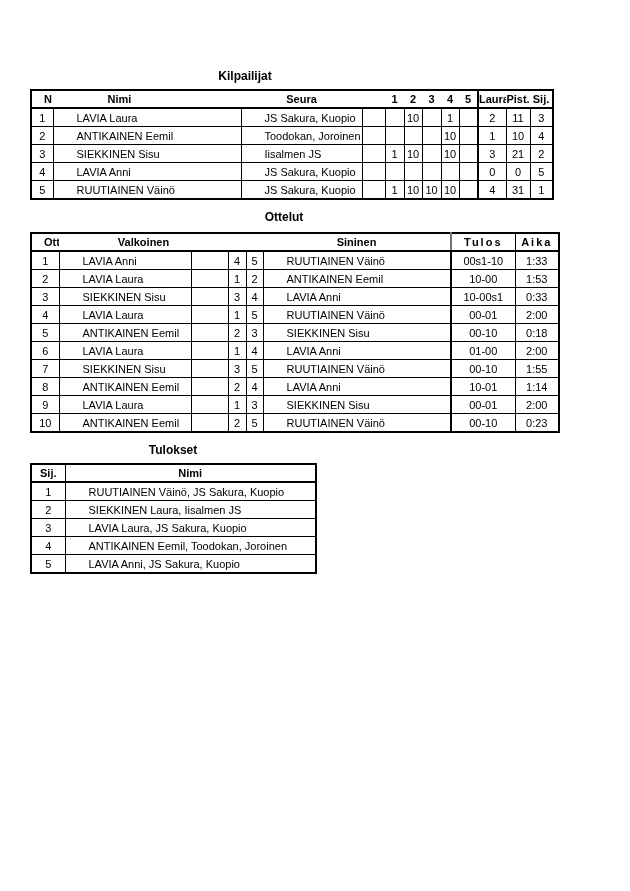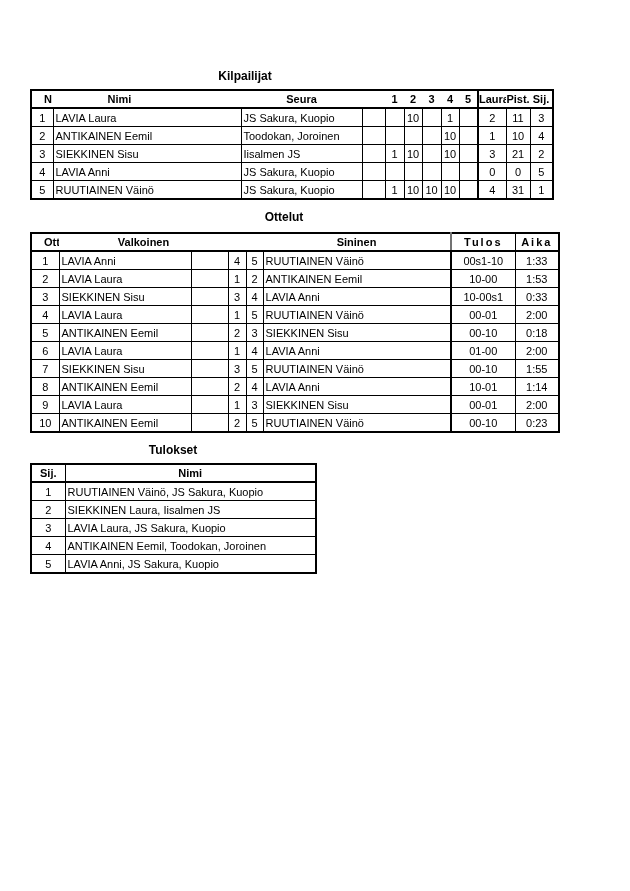--- a/index.html
+++ b/index.html
@@ -37,21 +37,21 @@
     border:0 solid #000;border-bottom:2px solid #000;
     white-space:nowrap;overflow:hidden;
   }
   td{
     font-size:11px;height:17px;padding:0;border:1px solid #000;
     white-space:nowrap;overflow:hidden;vertical-align:middle;
   }
   tr{height:18px}
 
   .c{text-align:center}
-  .l{text-align:left;padding-left:2px}
+  .l{text-align:left;padding-left:23px}
   .hl{text-align:right;padding-left:12px}
   .sepr{border-right:2px solid #000}
   .sepl{border-left:2px solid #737373}
   .nudge{padding-right:55px}
   .ls{letter-spacing:2px}
 </style>
 </head>
 <body>
 
 <div class="page">

